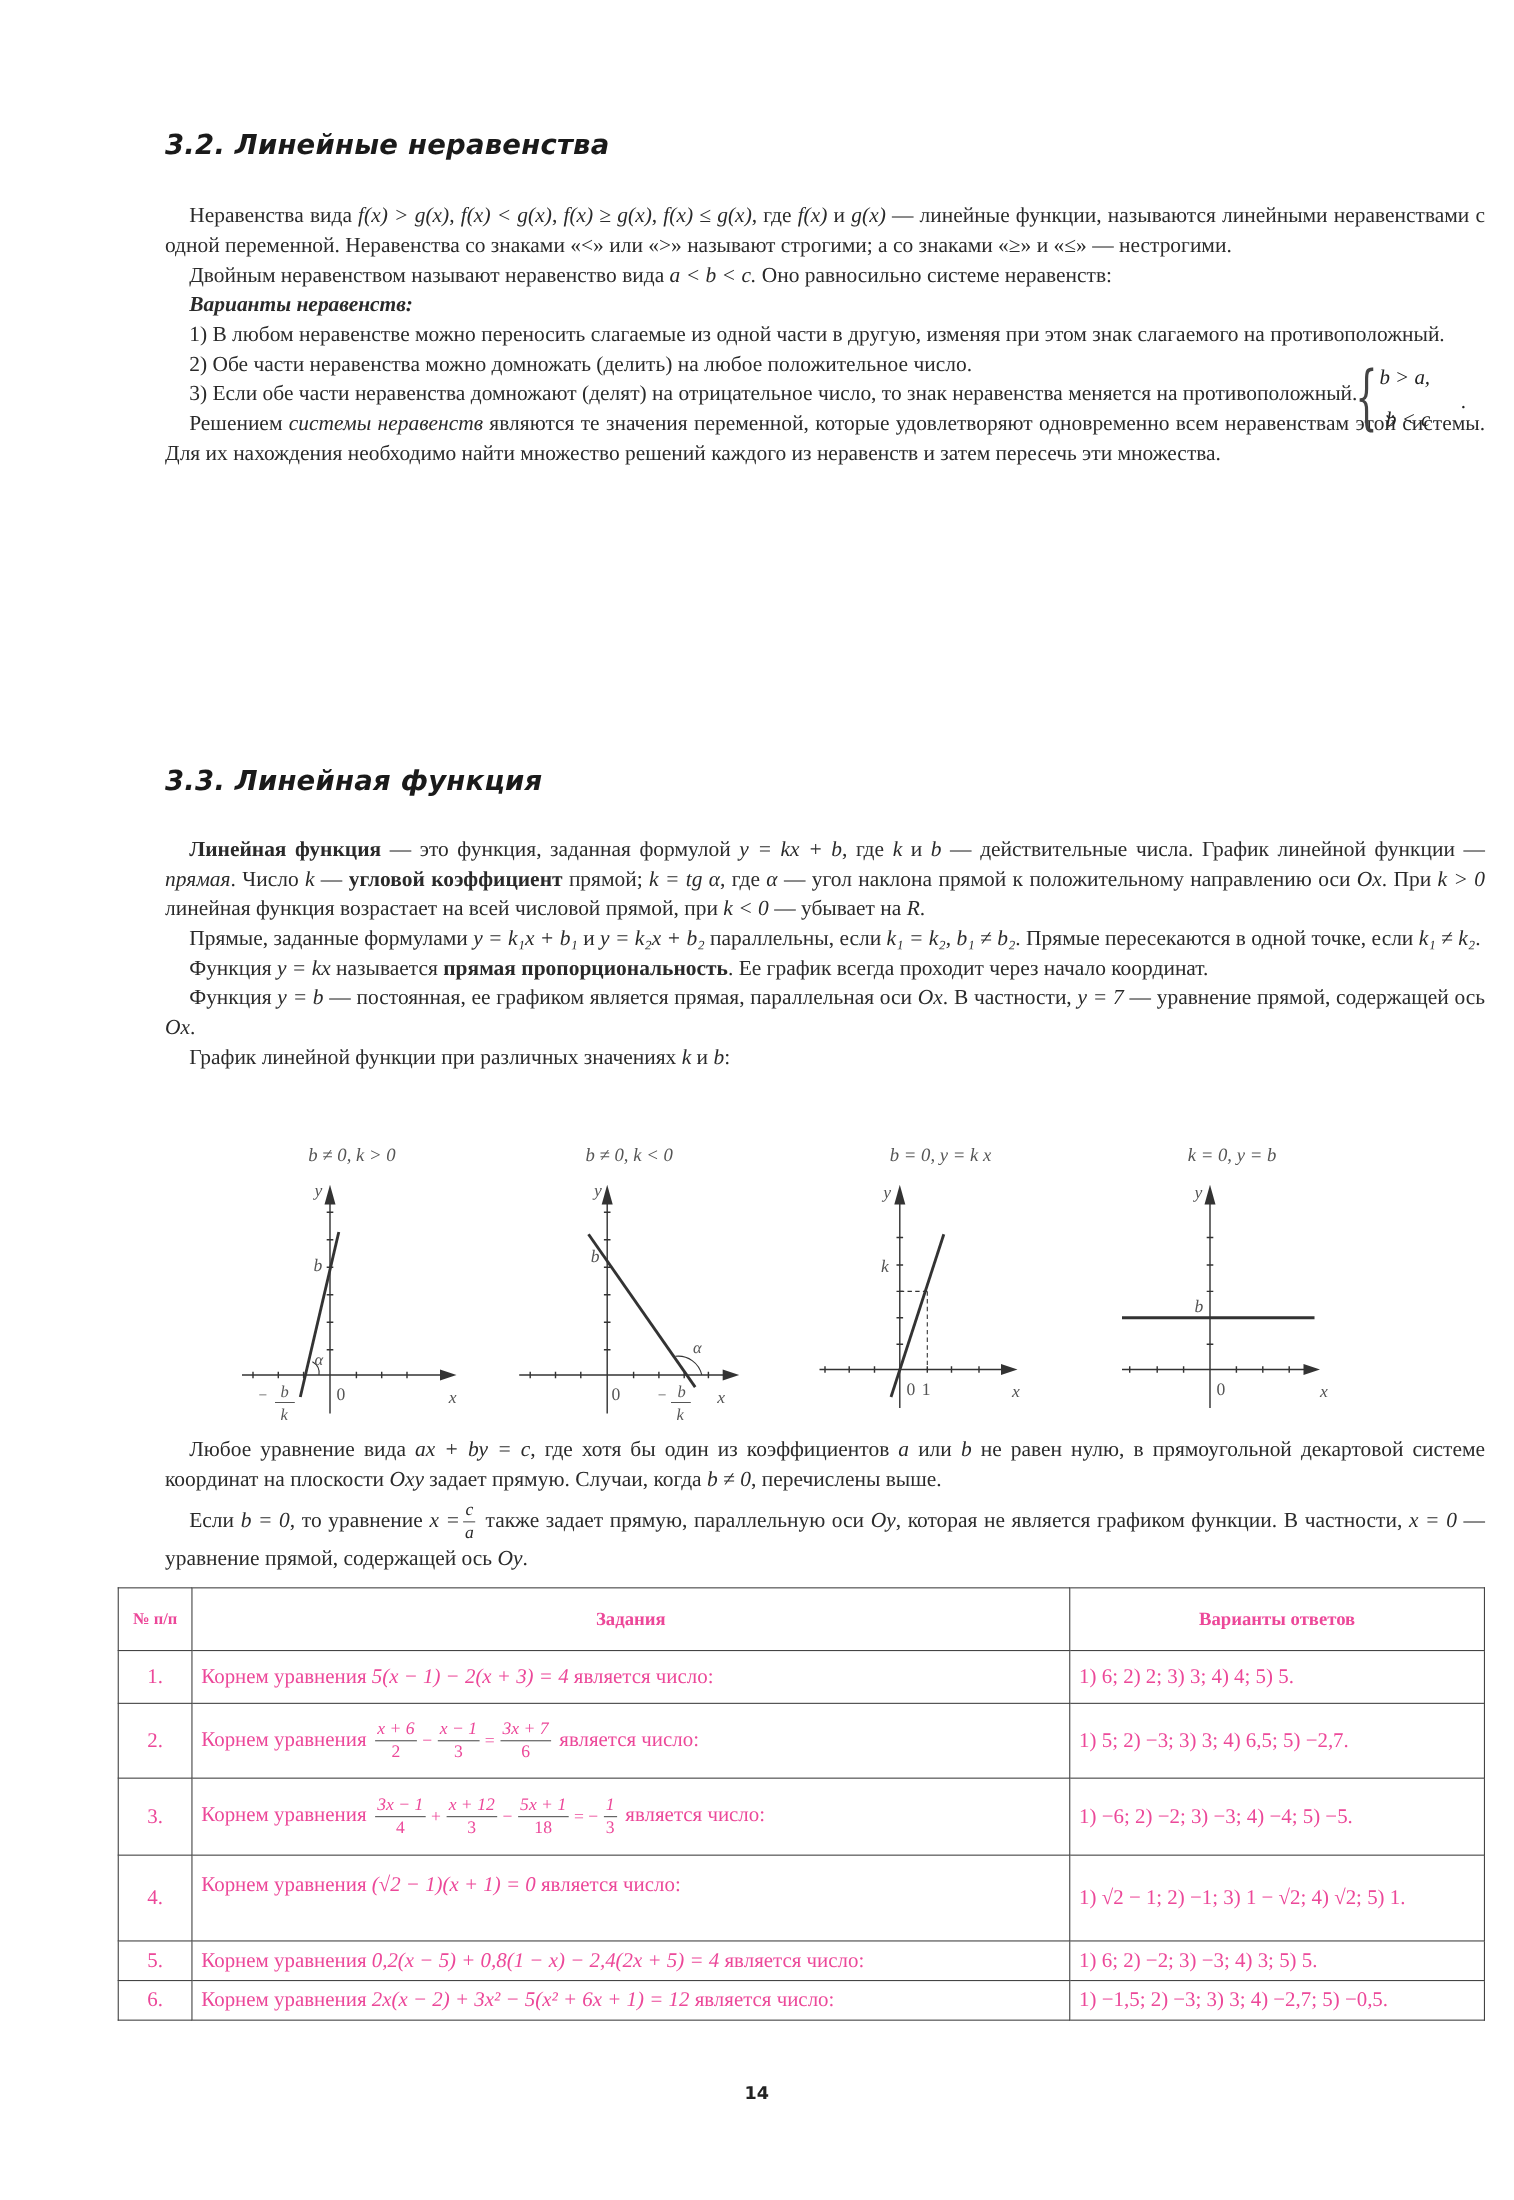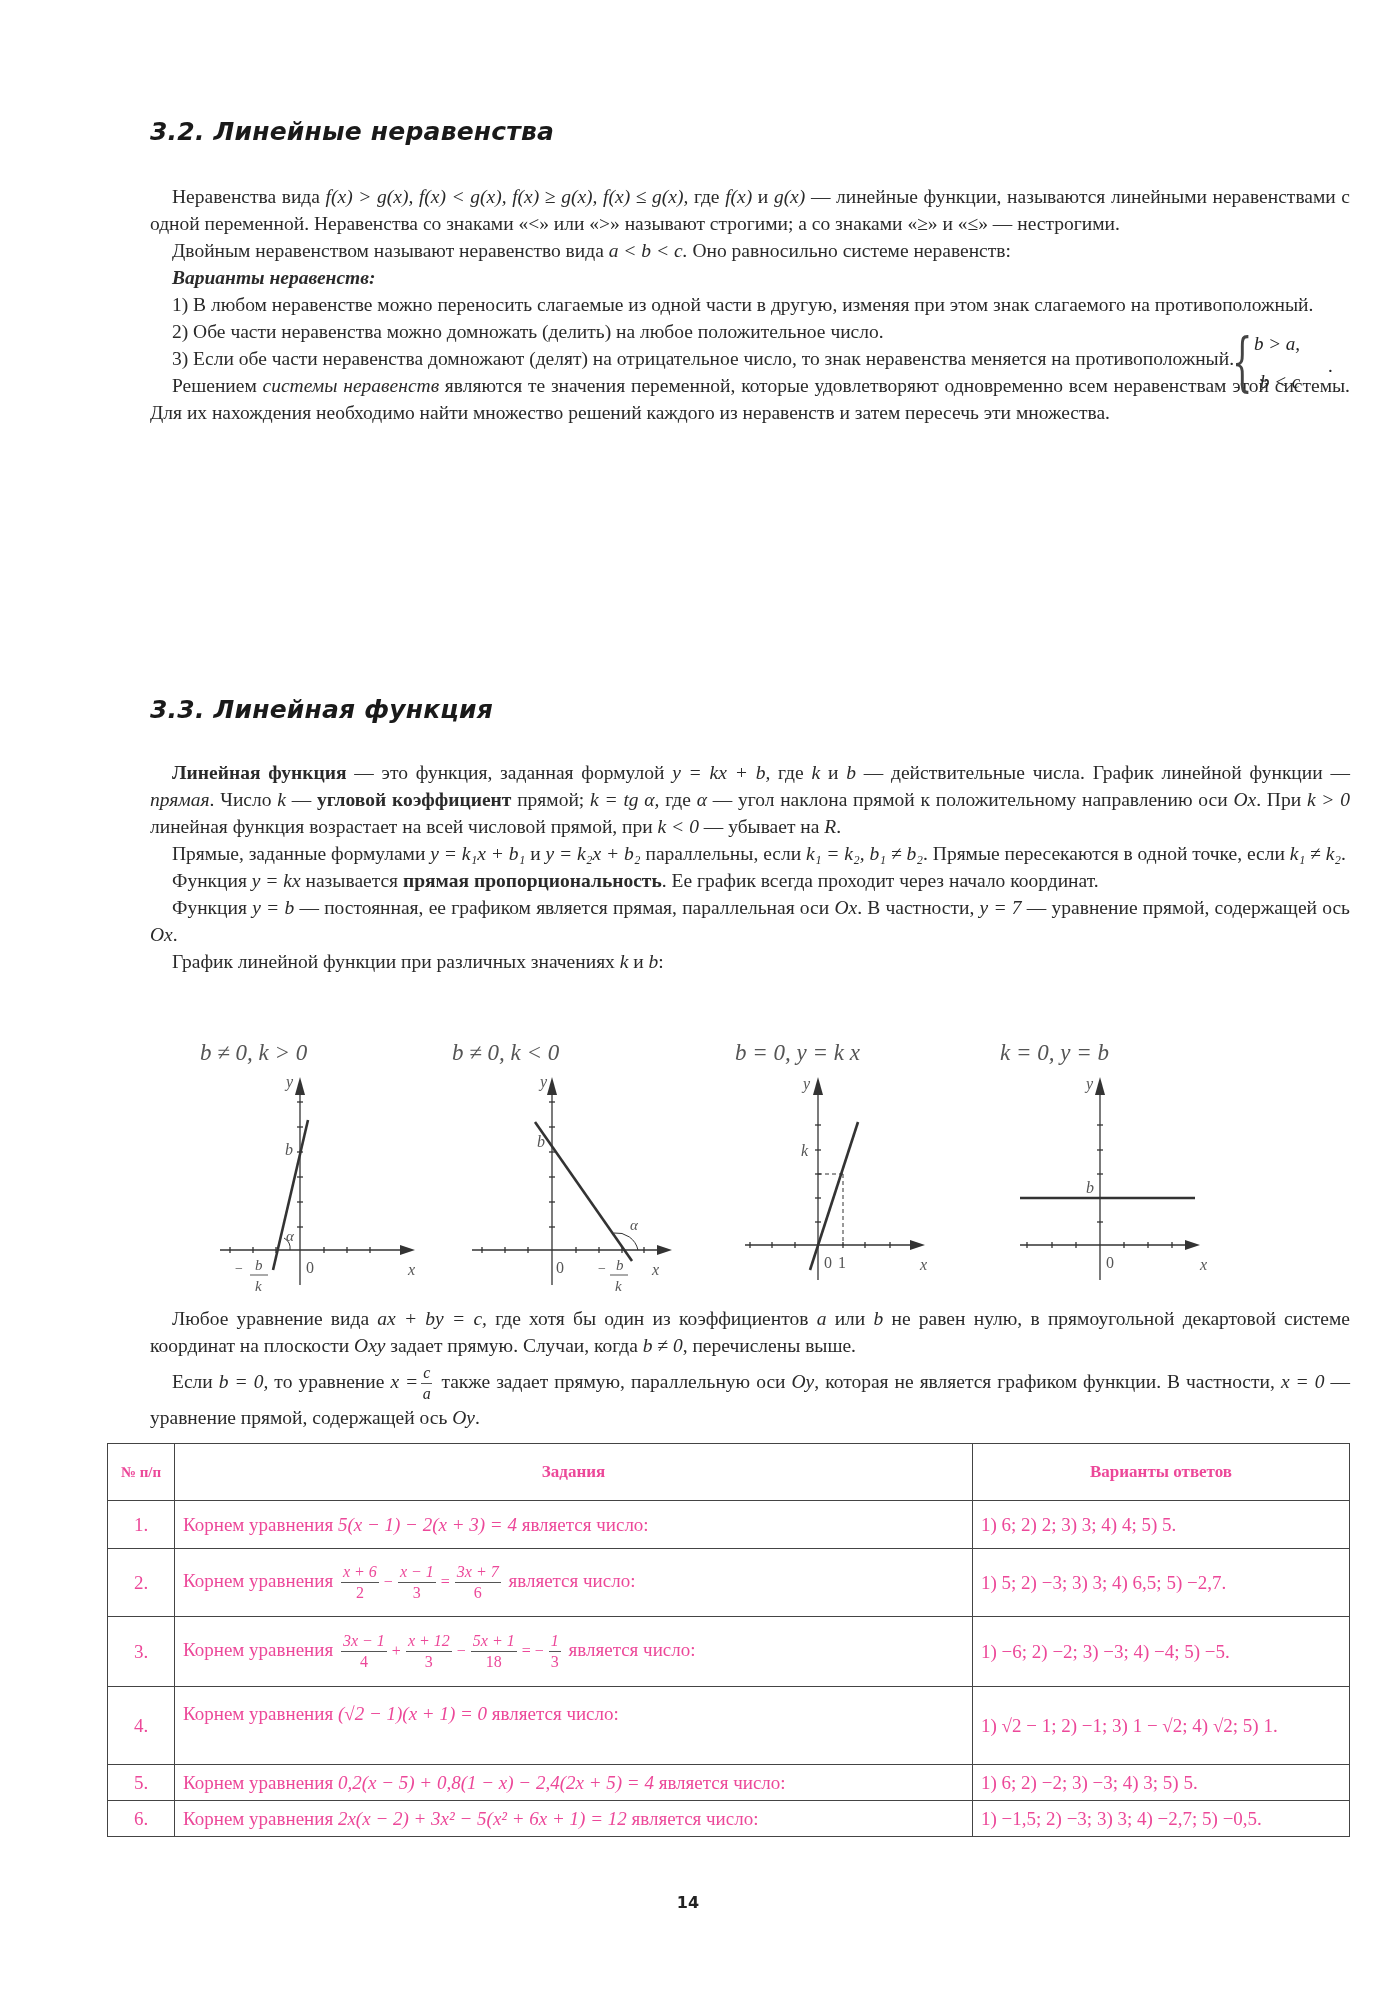--- a/index.html
+++ b/index.html
@@ -10,21 +10,21 @@
   .p { margin: 0; text-indent: 0; }
   .it { font-style: italic; }
   .bd { font-weight: bold; }
   .system { position: absolute; left: 1232px; top: 327px; width: 110px; height: 76px; }
   .system .brace { position: absolute; left: 0; top: -2px; font-size: 64px; line-height: 74px; font-family: "DejaVu Serif", serif; font-weight: 100; color: #444; transform: scaleX(0.5); transform-origin: left; }
   .system .l1 { position: absolute; left: 22px; top: 6px; font-style: italic; font-size: 19px; }
   .system .l2 { position: absolute; left: 28px; top: 44px; font-style: italic; font-size: 19px; }
   .system .dot { position: absolute; left: 96px; top: 28px; font-size: 19px; }
   .graphs { position: absolute; left: 200px; top: 1030px; width: 1060px; height: 260px; }
   .graph { position: absolute; top: 0; width: 240px; height: 260px; }
-  .graph .cap { position: absolute; top: 10px; left: 0; width: 240px; font-style: italic; font-size: 23px; color: #555; }
+  .graph .cap { position: absolute; top: 10px; left: 0; width: 240px; text-align: center; font-style: italic; font-size: 17px; color: #555; }
   .graph svg { position: absolute; left: 0; top: 35px; }
   table.tasks { position: absolute; left: 107px; top: 1443px; width: 1243px; border-collapse: collapse; font-size: 19px; color: #ec4899; font-family: Liberation Serif, serif; }
   table.tasks td, table.tasks th { border: 1.5px solid #444; padding: 0 8px; vertical-align: middle; }
   table.tasks th { font-weight: bold; font-size: 17px; height: 52px; }
   table.tasks th.num { width: 50px; font-size: 15px; line-height: 18px; padding: 2px; }
   table.tasks th.ans { width: 360px; }
   td.num { text-align: center; width: 50px; }
   td.task { padding-left: 12px; }
   td.ans { vertical-align: top; padding-top: 10px; line-height: 28px; }
   .frac { display: inline-block; vertical-align: middle; text-align: center; margin: 0 3px; font-style: italic; font-size: 16px; line-height: 20px; }

